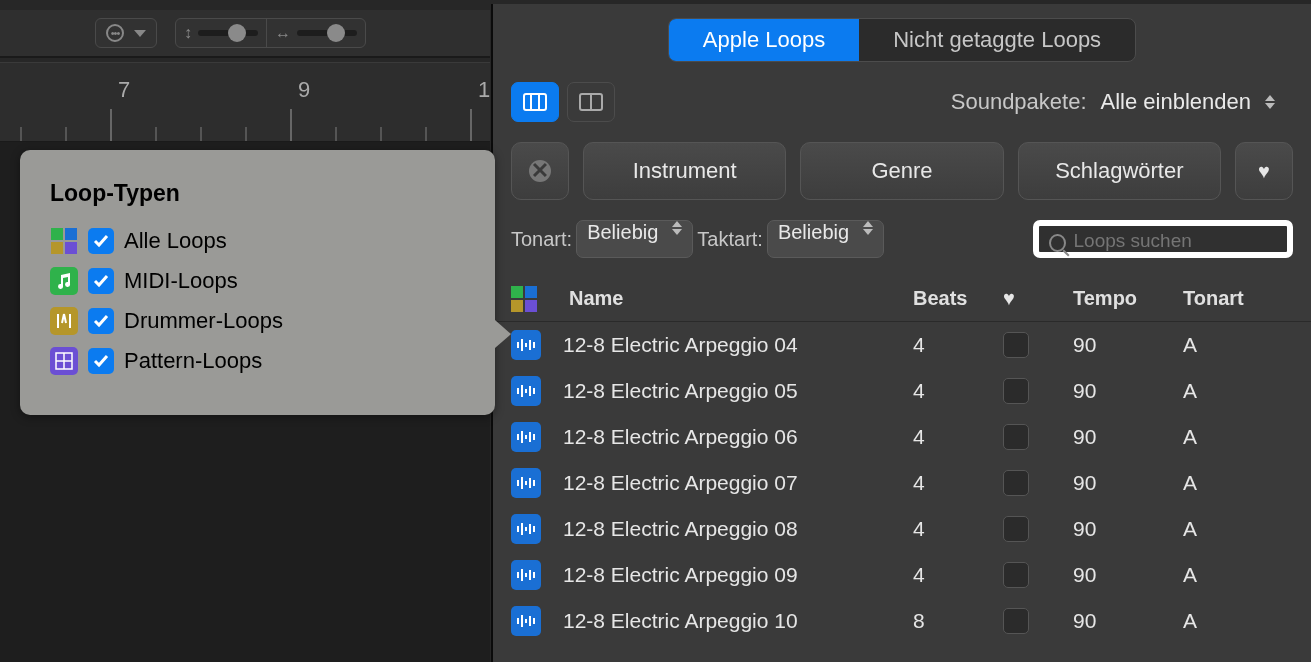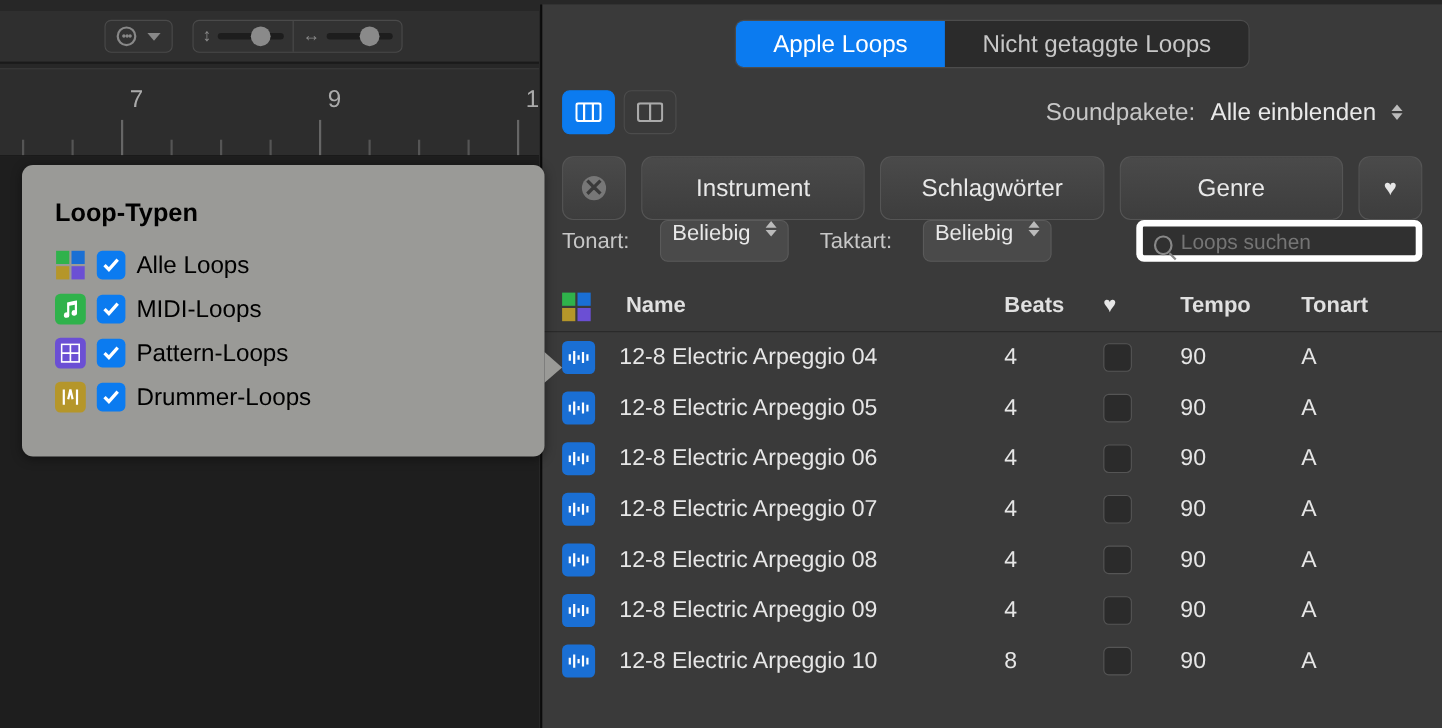--- a/index.html
+++ b/index.html
@@ -56,21 +56,21 @@
   .updown .u{border-bottom:6px solid #bbb;}
   .updown .d{border-top:6px solid #bbb;}
 
   .row3 { display:flex; align-items:center; gap:14px; padding:0 18px; margin-top:20px; }
   .round-btn { height:58px; border-radius:10px; background:linear-gradient(#4a4a4a,#3d3d3d); border:1px solid #555; color:#e8e8e8; font-size:22px; display:flex; align-items:center; justify-content:center; }
   .clear-btn { width:58px; }
   .clear-btn .xc { width:22px;height:22px;border-radius:50%;background:#777; color:#3a3a3a; display:flex;align-items:center;justify-content:center; font-weight:bold;}
   .fbtn { flex:1; }
   .fav-btn { width:58px; }
 
-  .row4 { display:flex; align-items:center; gap:28px; padding:0 18px; }
+  .row4 { display:flex; align-items:center; gap:4px; padding:0 18px; margin-top:20px; }
   .label4 { color:#c7c7c7; font-size:20px; }
   .select { height:38px; background:#4a4a4a; border:1px solid #5a5a5a; border-radius:7px; padding:0 10px; display:flex; align-items:flex-start; gap:8px; color:#e8e8e8; font-size:20px; }
   .spacer4 { flex:1; }
   .search { height:38px; flex:0 0 260px; background:#303030; border:6px solid #ffffff; border-radius:7px; display:flex; align-items:flex-end; padding:0 10px; gap:8px; }
   .search input { background:transparent; border:none; color:#ccc; font-size:19px; outline:none; width:100%; }
   .mag { width:18px; height:18px; border:2px solid #888; border-radius:50%; position:relative; }
   .mag::after{content:"";position:absolute;width:8px;height:2px;background:#888;bottom:-4px;right:-6px;transform:rotate(45deg);}
 
   .table { margin-top:18px; }
   .thead, .trow { display:grid; grid-template-columns:52px 1fr 90px 70px 110px 110px; align-items:center; padding:0 18px; height:46px; }
@@ -167,47 +167,47 @@
     </div>
     <div class="chk">
         <svg width="16" height="14">
           <polyline points="2,7 6,11 14,2"></polyline>
         </svg>
       </div>
     <span class="pt-label">MIDI-Loops</span>
   </div>
 
   <div class="pt-row">
+    <div class="pt-icon ic-drum">
+      <svg width="18" height="16" class="drum-svg">
+          <path d="M3 1 L3 15 M9 1 L7 10 M9 1 L11 10 M15 1 L15 15" stroke="#fff" stroke-width="2" fill="none"></path>
+        </svg>
+    </div>
+    <div class="chk">
+        <svg width="16" height="14">
+          <polyline points="2,7 6,11 14,2"></polyline>
+        </svg>
+      </div>
+    <span class="pt-label">Drummer-Loops</span>
+  </div>
+
+  <div class="pt-row">
     <div class="pt-icon ic-pattern">
       <svg width="18" height="18" class="grid-svg">
           <rect x="1" y="1" width="16" height="16"></rect>
           <line x1="1" y1="9" x2="17" y2="9" stroke="#fff" stroke-width="1.5"></line>
           <line x1="9" y1="1" x2="9" y2="17" stroke="#fff" stroke-width="1.5"></line>
         </svg>
     </div>
     <div class="chk">
         <svg width="16" height="14">
           <polyline points="2,7 6,11 14,2"></polyline>
         </svg>
       </div>
     <span class="pt-label">Pattern-Loops</span>
-  </div>
-
-  <div class="pt-row">
-    <div class="pt-icon ic-drum">
-      <svg width="18" height="16" class="drum-svg">
-          <path d="M3 1 L3 15 M9 1 L7 10 M9 1 L11 10 M15 1 L15 15" stroke="#fff" stroke-width="2" fill="none"></path>
-        </svg>
-    </div>
-    <div class="chk">
-        <svg width="16" height="14">
-          <polyline points="2,7 6,11 14,2"></polyline>
-        </svg>
-      </div>
-    <span class="pt-label">Drummer-Loops</span>
   </div>
 </div>
 
 <div class="right-panel">
 
   <div class="tabs">
     <div class="seg">
       <div class="tab active">Apple Loops</div>
       <div class="tab">Nicht getaggte Loops</div>
     </div>
@@ -234,22 +234,22 @@
         <span class="d"></span>
       </span>
     <span style="width:10px;"></span>
   </div>
 
   <div class="row3">
     <div class="round-btn clear-btn">
       <span class="xc">✕</span>
     </div>
     <div class="round-btn fbtn">Instrument</div>
+    <div class="round-btn fbtn">Genre</div>
     <div class="round-btn fbtn">Schlagwörter</div>
-    <div class="round-btn fbtn">Genre</div>
     <div class="round-btn fav-btn">
         <span class="heart">♥</span>
       </div>
   </div>
 
   <div class="row4">
     <span class="label4">Tonart:</span>
     <div class="select">
       <span>Beliebig</span>
       <span class="updown">

